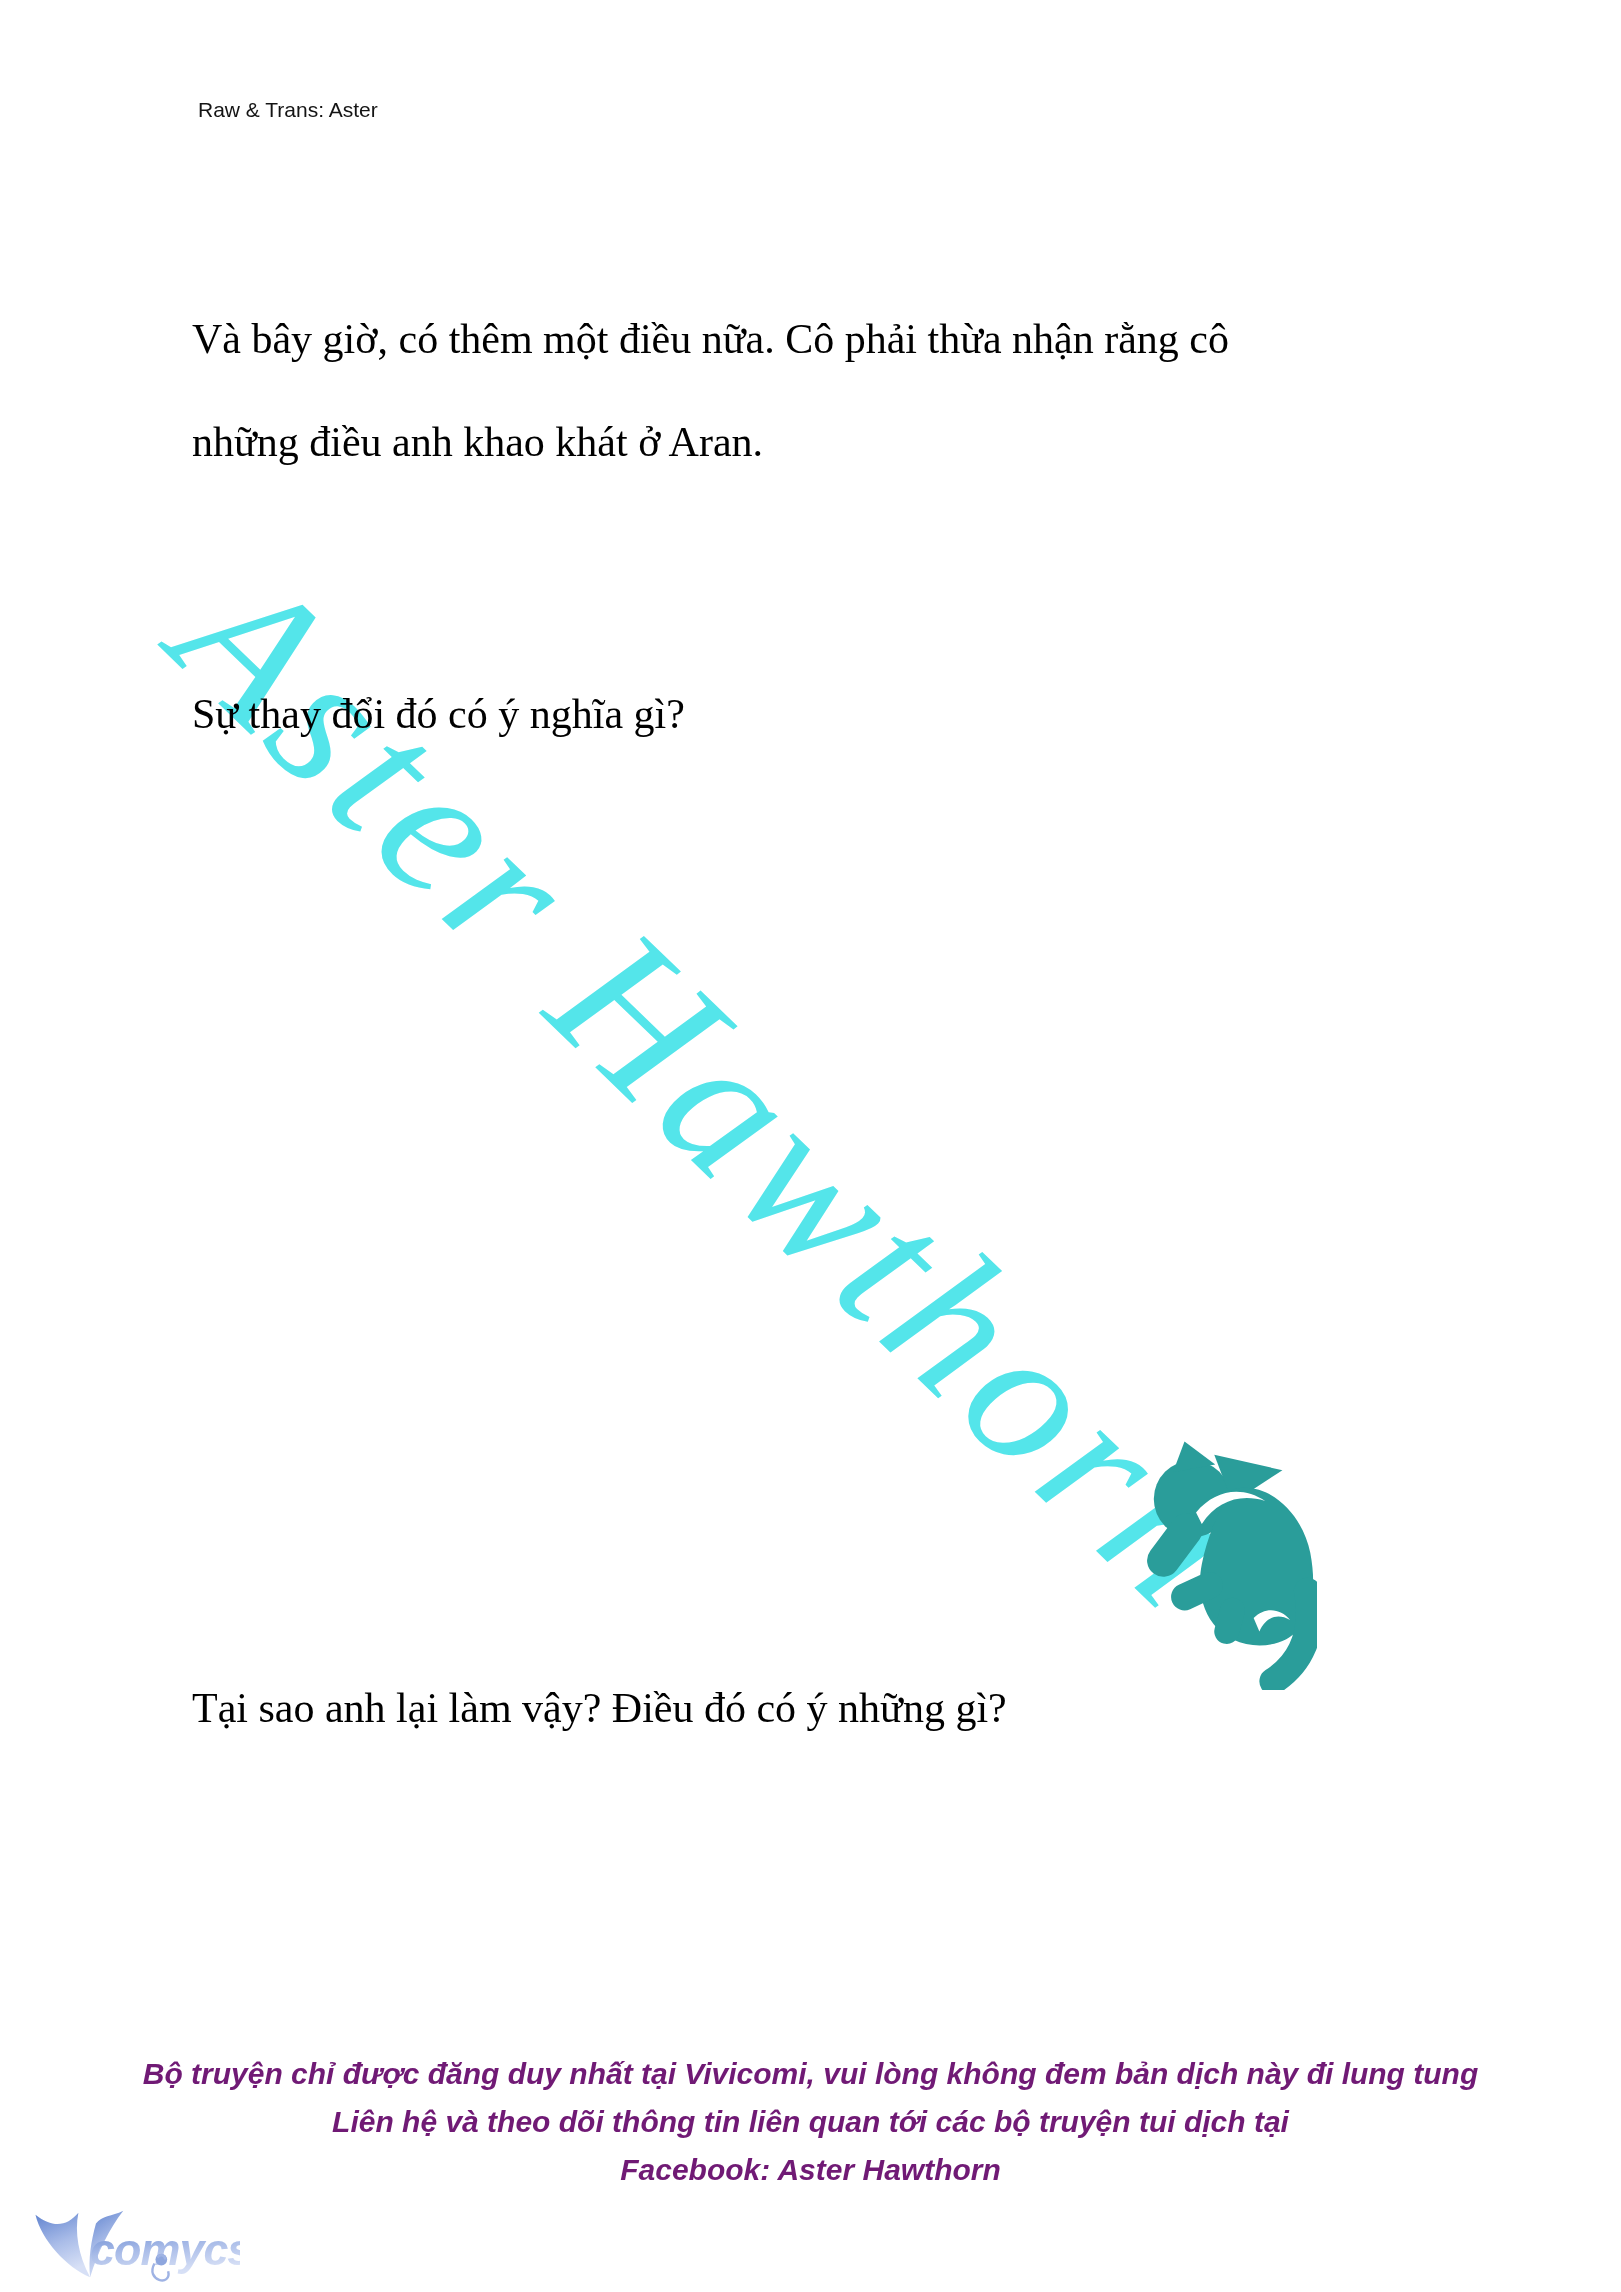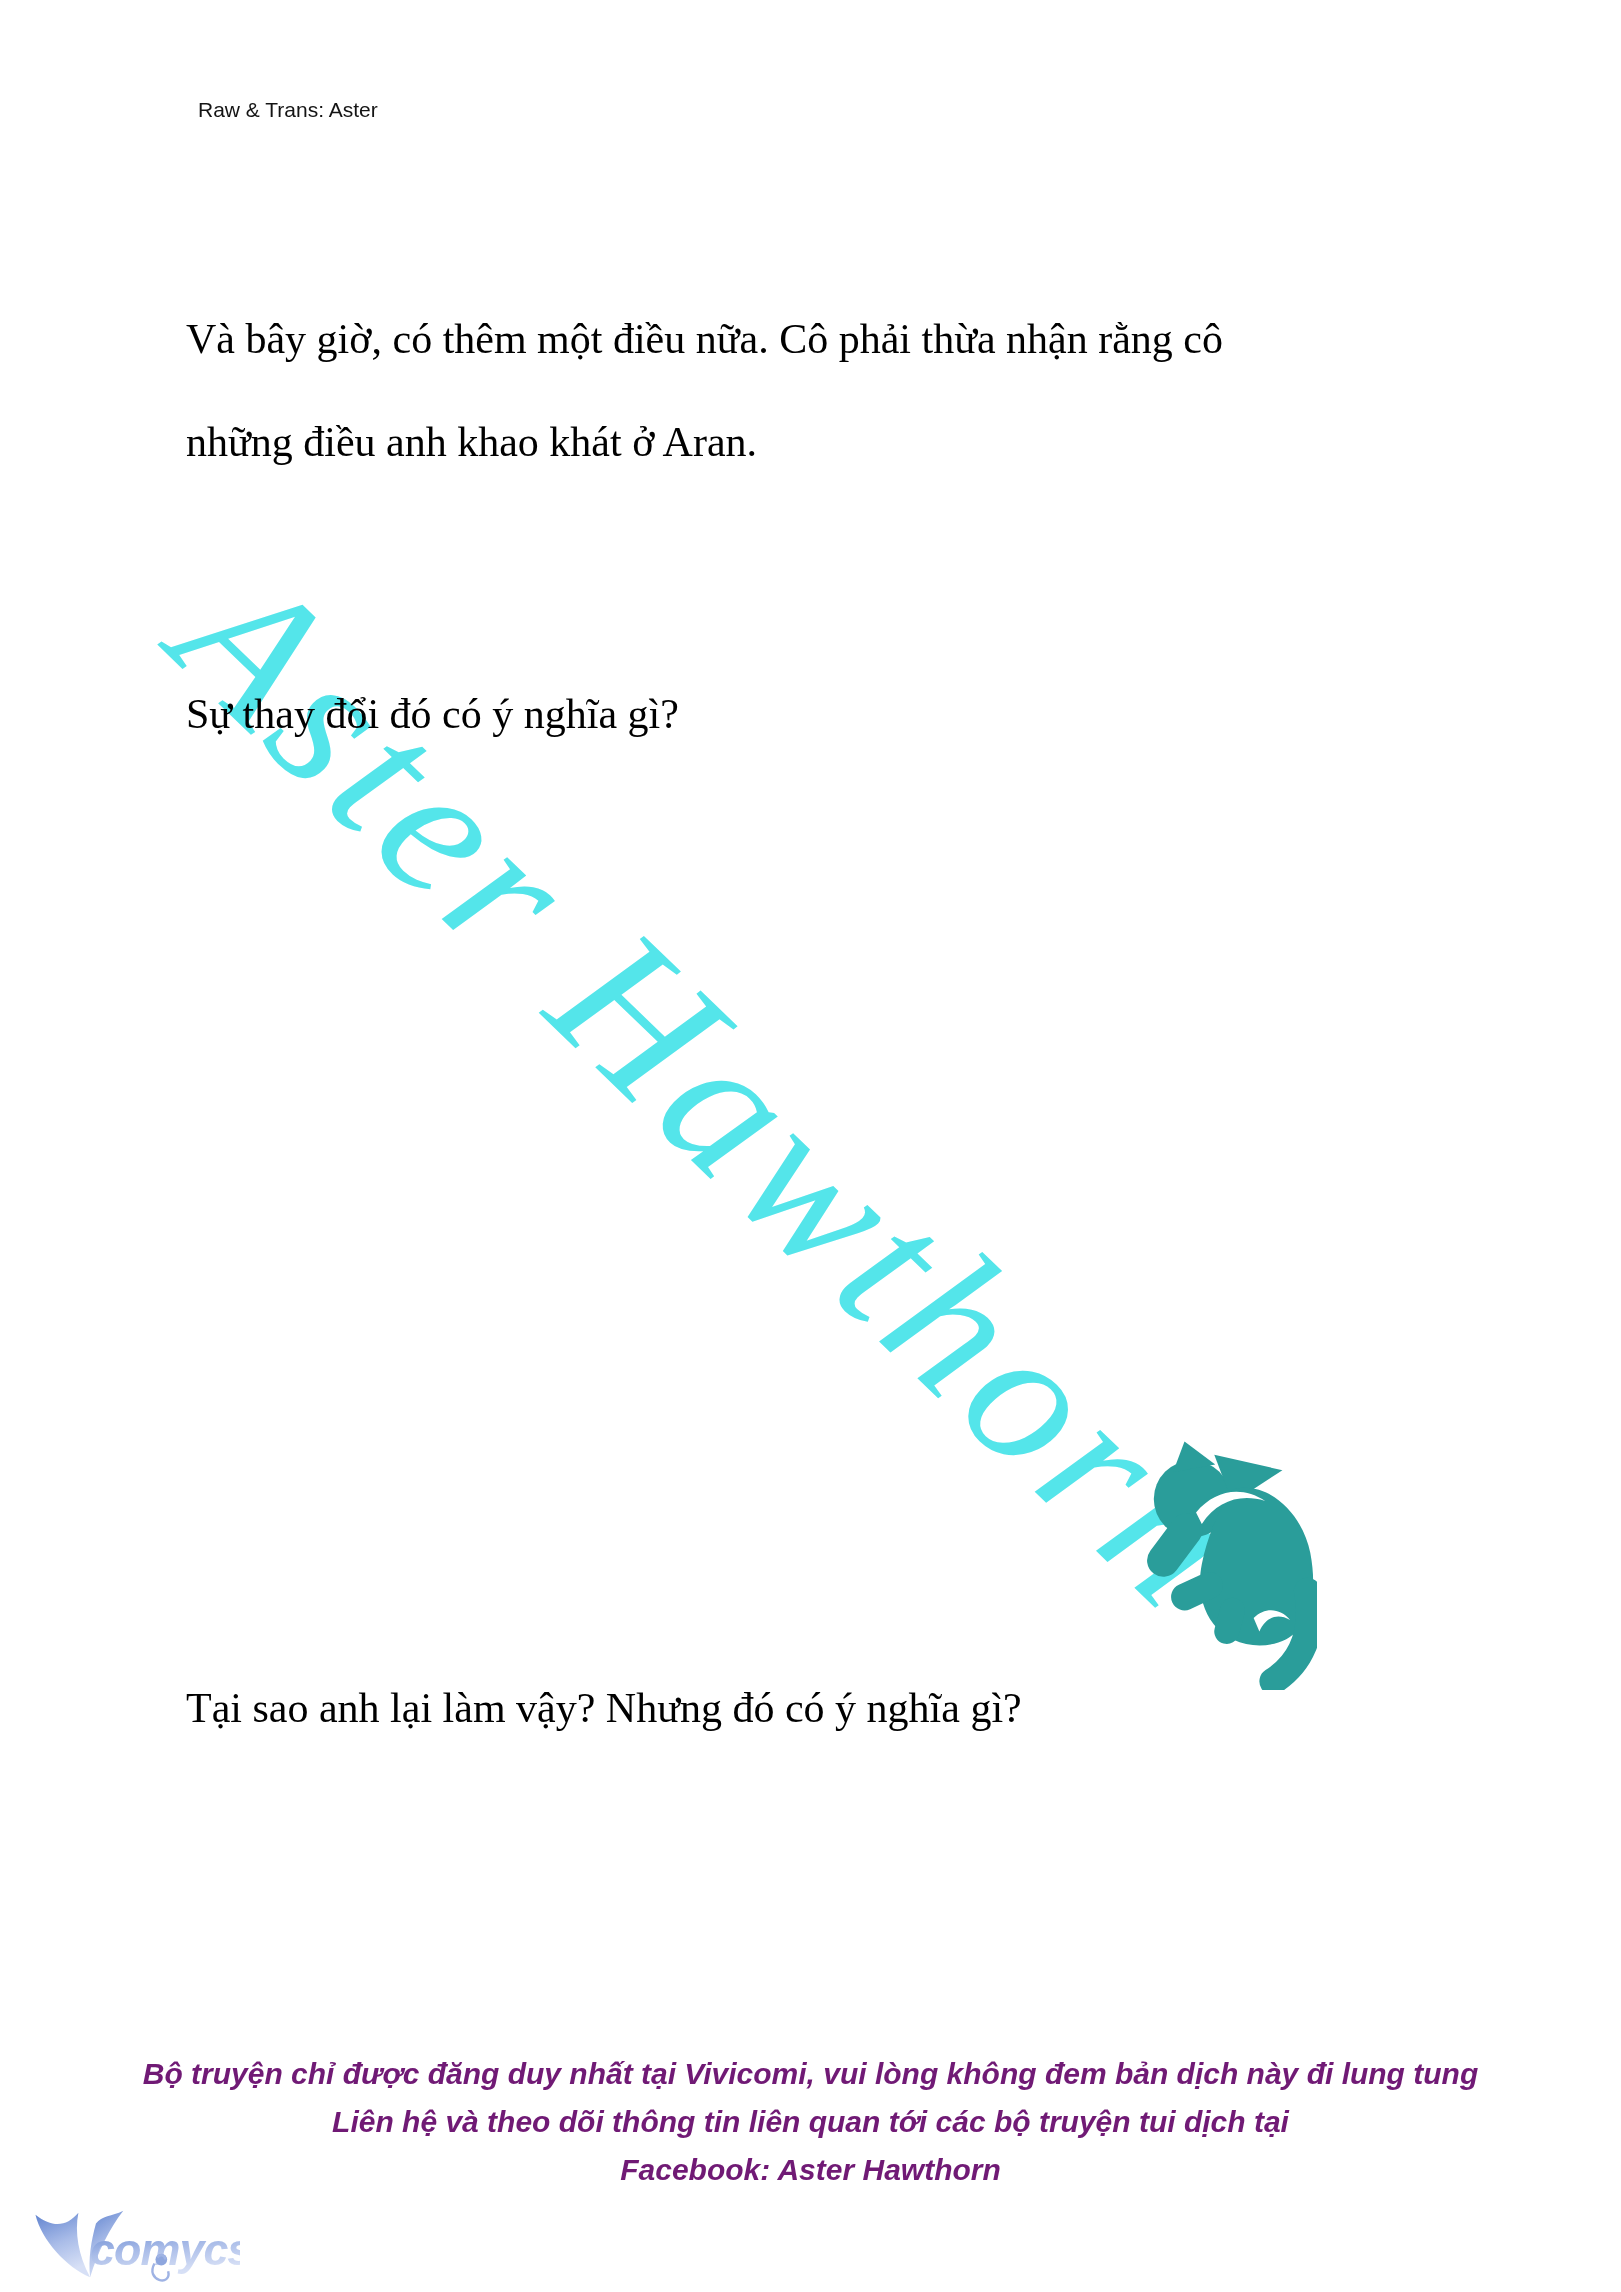--- a/index.html
+++ b/index.html
@@ -25,21 +25,21 @@
     font-style:italic;
     font-size:196px;line-height:1;letter-spacing:9.8px;
     color:#54e5ea;
     transform:rotate(44deg);
     transform-origin:0 0;
     white-space:nowrap;
     z-index:1;
   }
 
   .para{
-    position:absolute;left:186px;width:1255px;
+    position:absolute;left:192px;width:1255px;
     font-size:42px;line-height:103px;color:#000000;
     z-index:2;
   }
   .para .line{white-space:nowrap;}
   #para-1{top:288px;}
   #para-2{top:663px;}
   #para-3{top:886px;}
   #para-4{top:1271px;}
   #para-5{top:1657px;}
 
@@ -77,21 +77,21 @@
     <div class="line">những điều anh khao khát ở Aran.</div>
   </div>
 
   <div class="para" id="para-2">
     <div class="line">Sự thay đổi đó có ý nghĩa gì?</div>
   </div>
 
 
 
   <div class="para" id="para-5">
-    <div class="line">Tại sao anh lại làm vậy? Nhưng đó có ý nghĩa gì?</div>
+    <div class="line">Tại sao anh lại làm vậy? Điều đó có ý những gì?</div>
   </div>
 
   <div class="cat">
     <svg width="192" height="261" viewBox="0 0 200 270" xmlns="http://www.w3.org/2000/svg">
       <g fill="#2a9d9a" stroke="none">
 
         <circle cx="70" cy="72" r="40"></circle>
 
         <path d="M50,44 L62,12 L94,36 Z"></path>
 

